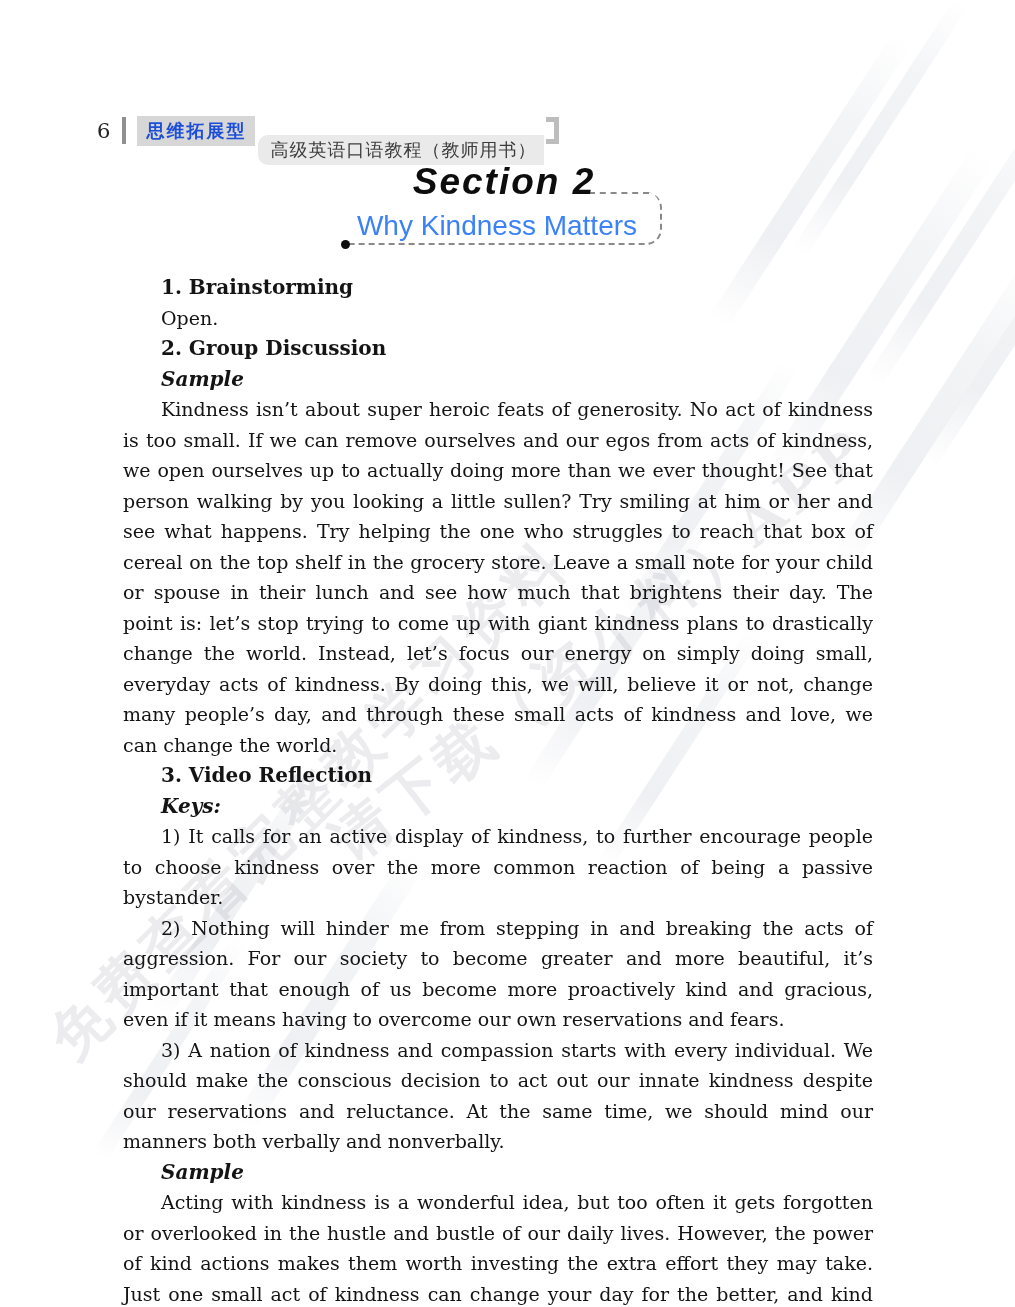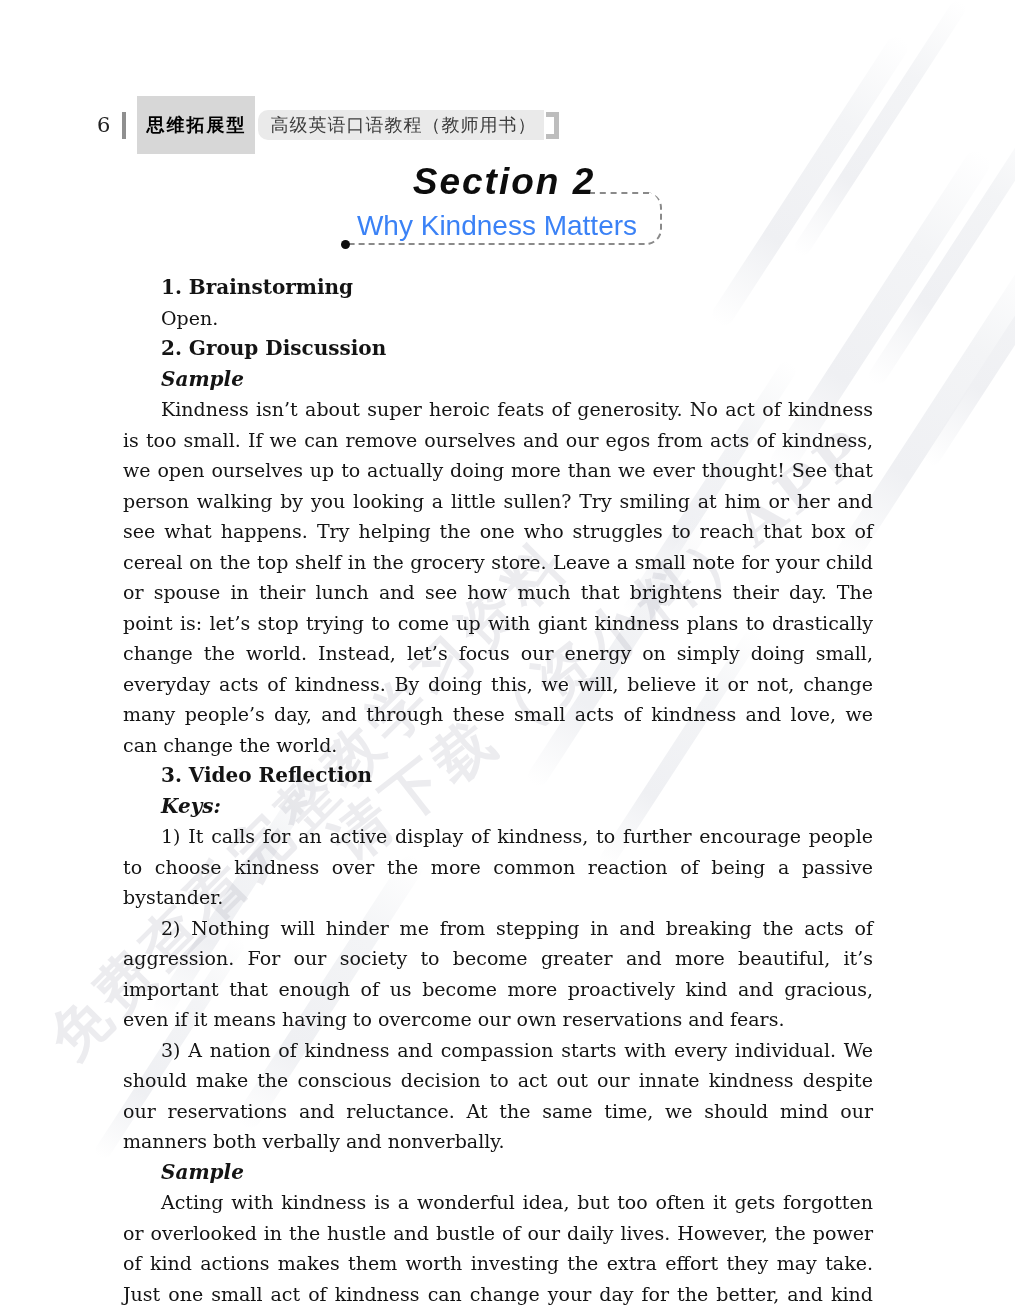--- a/index.html
+++ b/index.html
@@ -47,33 +47,34 @@
     align-items: center;
     z-index: 2;
   }
   .page-number { font-size: 21px; color: #222; margin-right: 12px; }
   .header-divider { width: 4px; height: 27px; background: #8f8f8f; margin-right: 11px; }
   .header-tab {
     background: #d7d7d7;
     font-family: Liberation Mono, monospace;
     font-weight: 700;
     font-size: 18px;
-    color: #000000;
-    padding: 17px 9px;
+    color: #1d4ed8;
+    padding: 3px 9px;
     letter-spacing: 2px;
   }
   .header-book {
     background: #eaeaea;
     font-family: "Liberation Sans", sans-serif;
     font-size: 18px;
     color: #3c3c3c;
     padding: 3px 8px 3px 12px;
     margin-left: 3px;
     border-radius: 10px 0 0 10px;
     letter-spacing: 1px;
+    margin-top: 39px;
   }
   .header-bracket {
     width: 13px; height: 27px;
     border-top: 5px solid #bdbdbd;
     border-right: 5px solid #bdbdbd;
     border-bottom: 5px solid #bdbdbd;
     margin-left: 2px;
   }
 
   

